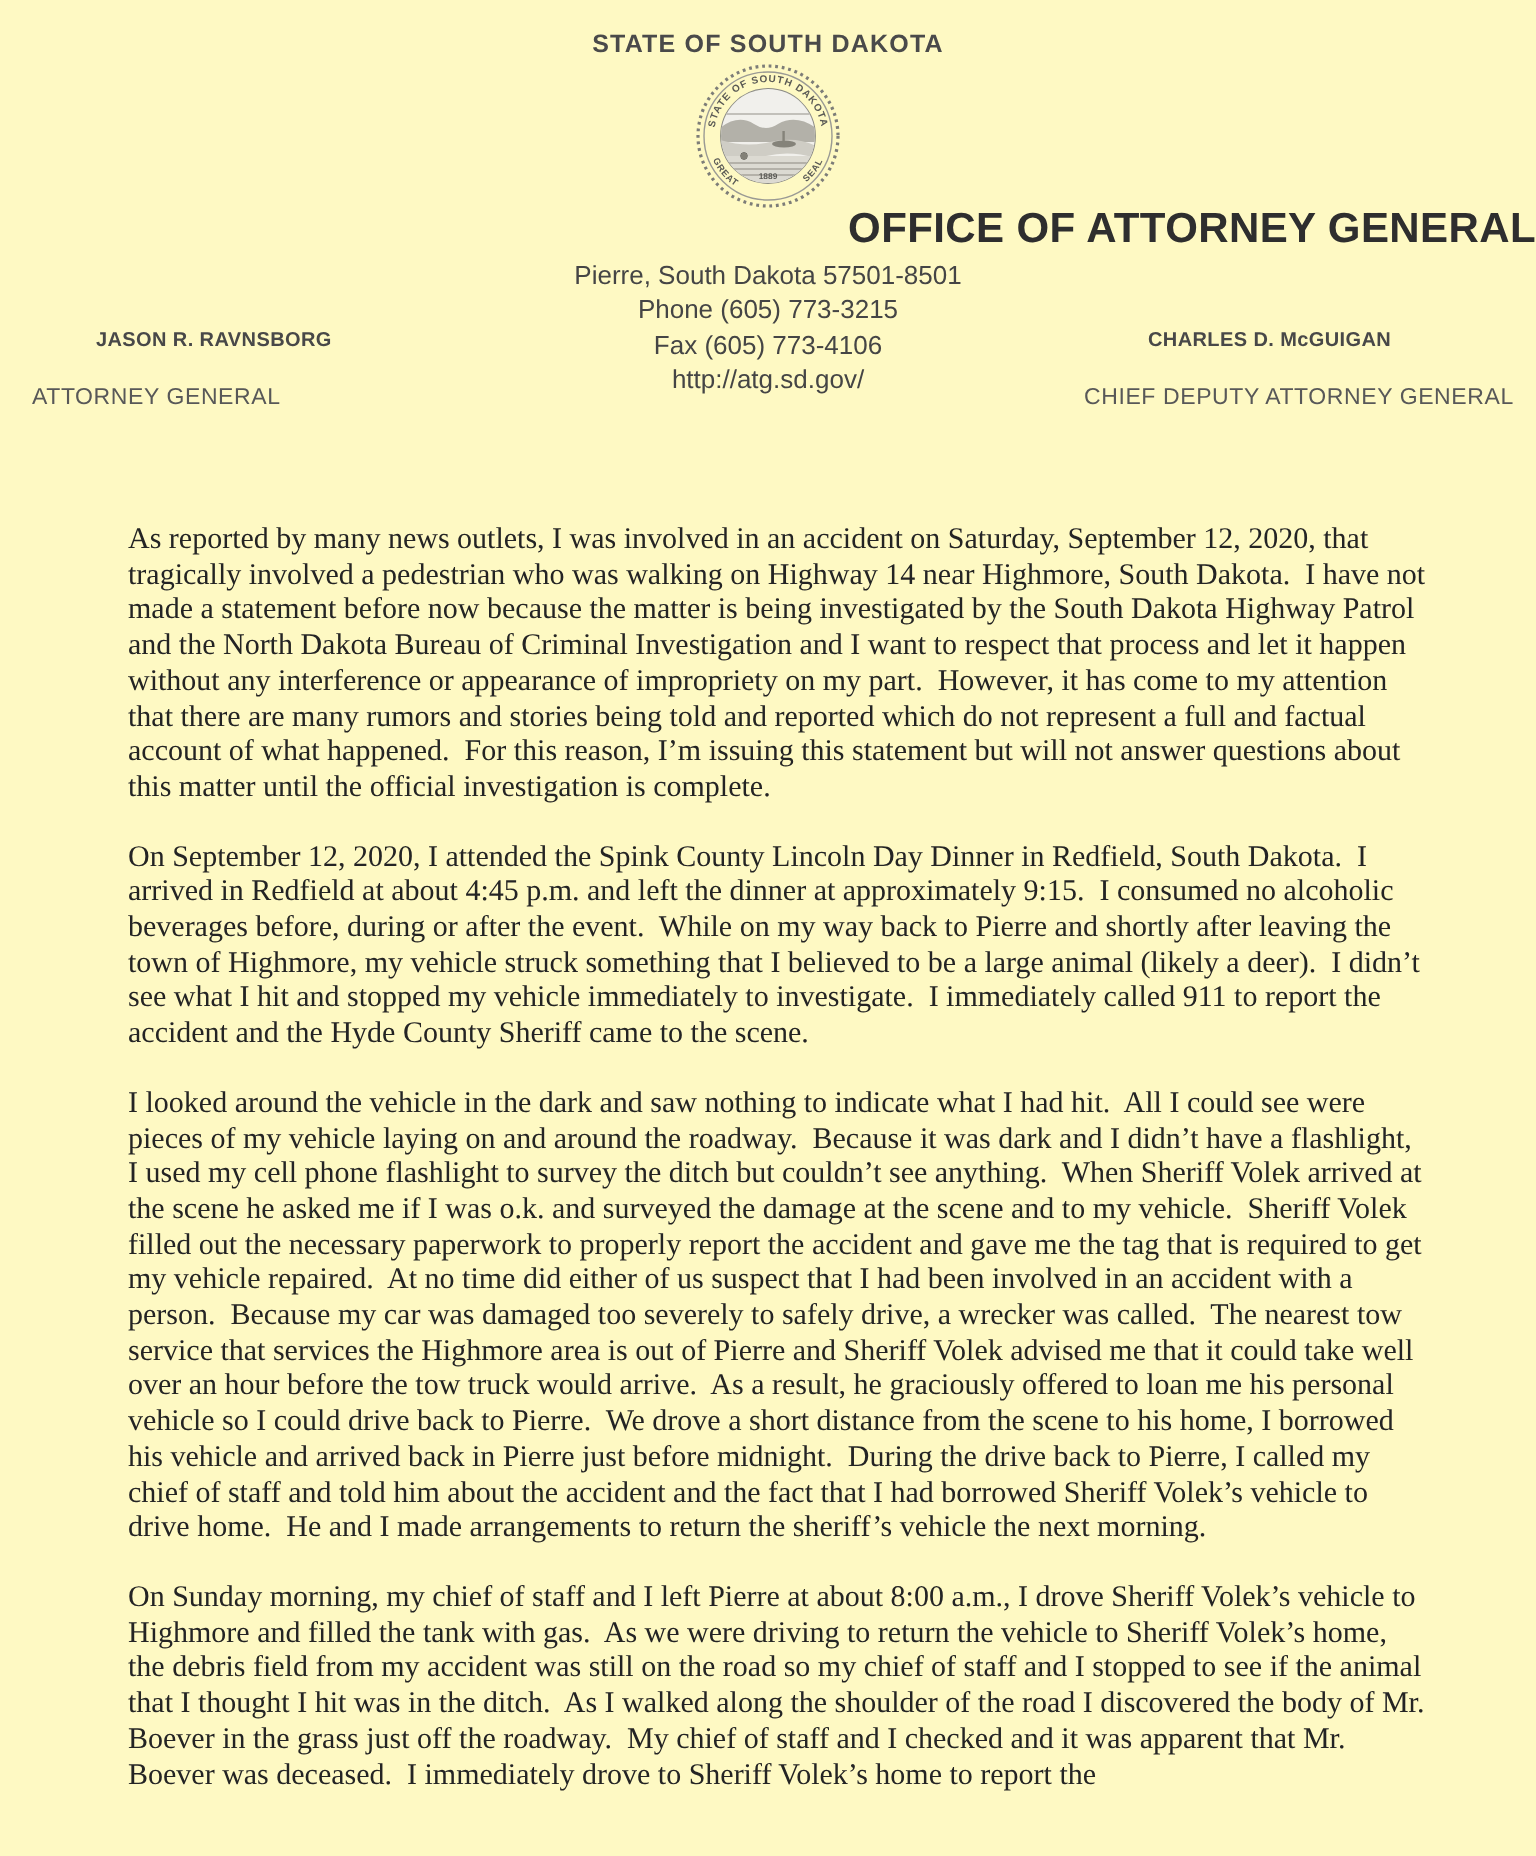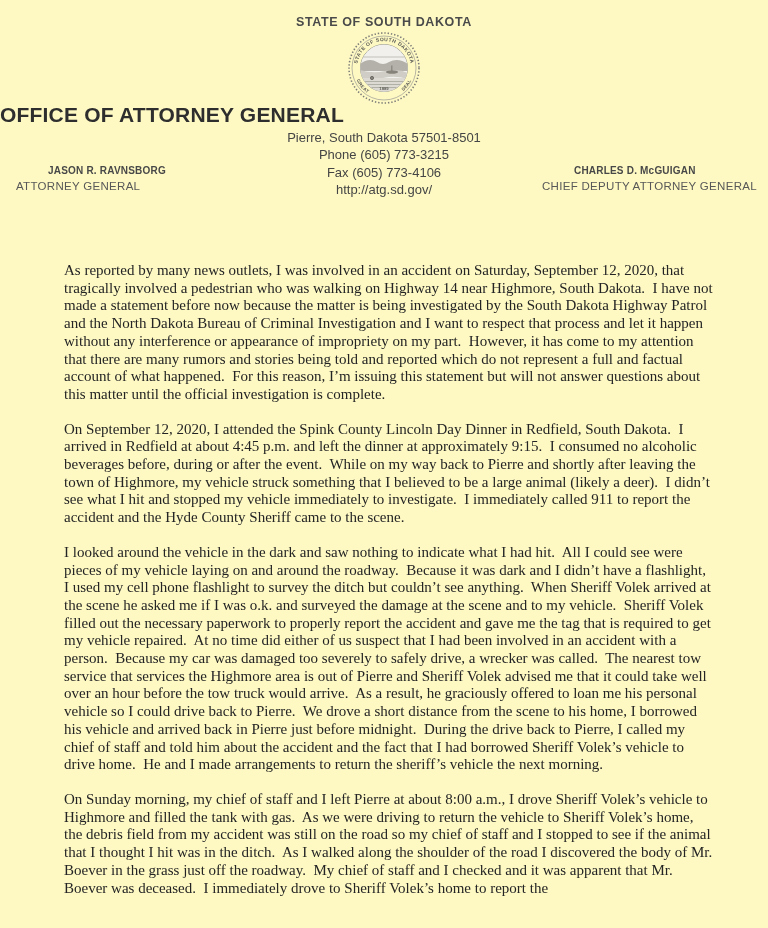--- a/index.html
+++ b/index.html
@@ -26,21 +26,21 @@
   }
   .seal-wrap {
     position: absolute;
     top: 31px; left: 50%;
     transform: translateX(-50%);
     width: 74px; height: 74px;
   }
   .office-line {
     position: absolute;
     top: 103px; left: 0; right: 0;
-    text-align: left;
+    text-align: right;
     font-size: 21px;
     font-weight: 700;
     letter-spacing: 0.2px;
     color: #2e2e2e;
   }
   .address-block {
     position: absolute;
     top: 129px; left: 0; right: 0;
     text-align: center;
     font-size: 13px;
@@ -50,21 +50,21 @@
   }
   .official { position: absolute; top: 165px; }
   .official .name {
     font-size: 10px;
     font-weight: 700;
     letter-spacing: 0.2px;
     color: #484848;
     margin-left: 32px;
   }
   .official .title {
-    margin-top: 4px;
+    margin-top: 17px;
     font-size: 11.5px;
     letter-spacing: 0.3px;
     color: #585858;
   }
   .official-left  { left: 16px; text-align: left; }
   .official-right { right: 10px; width: 216px; text-align: left; }
 
   
   .letter-body {
     position: absolute;

